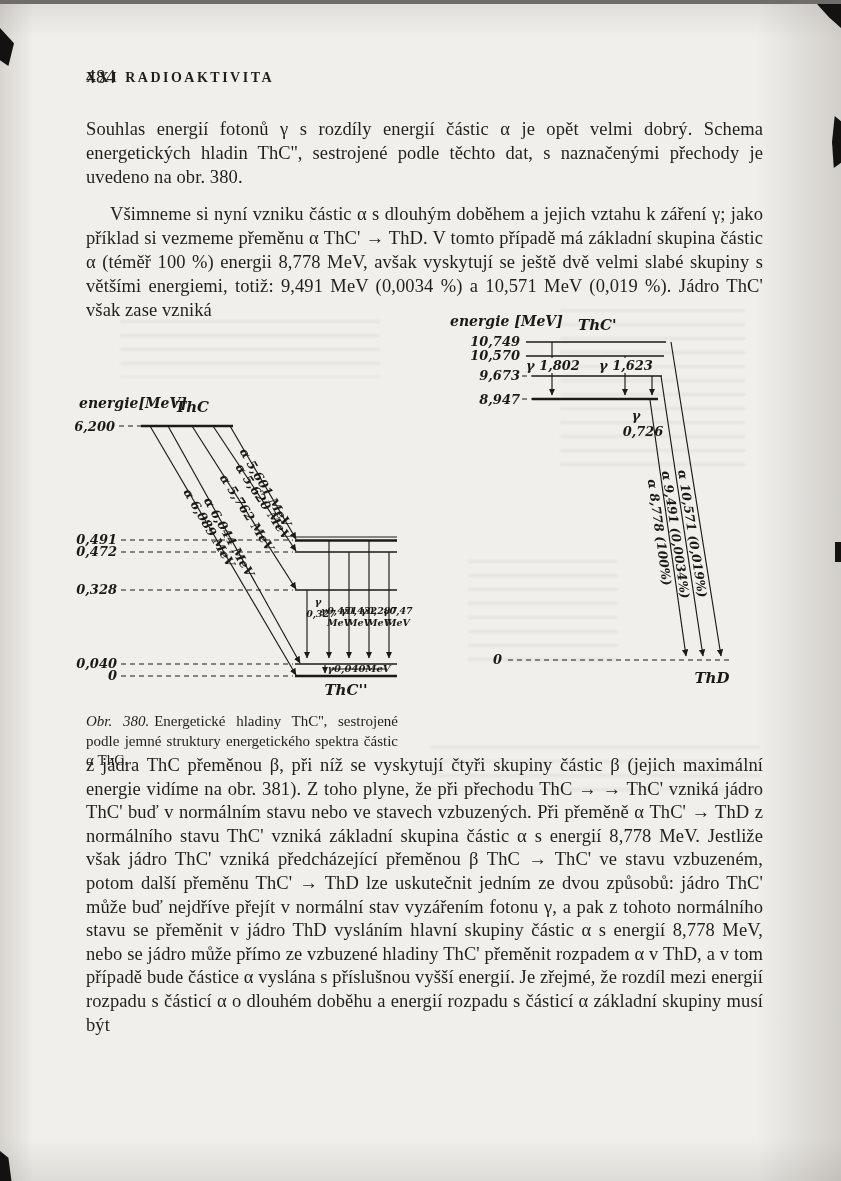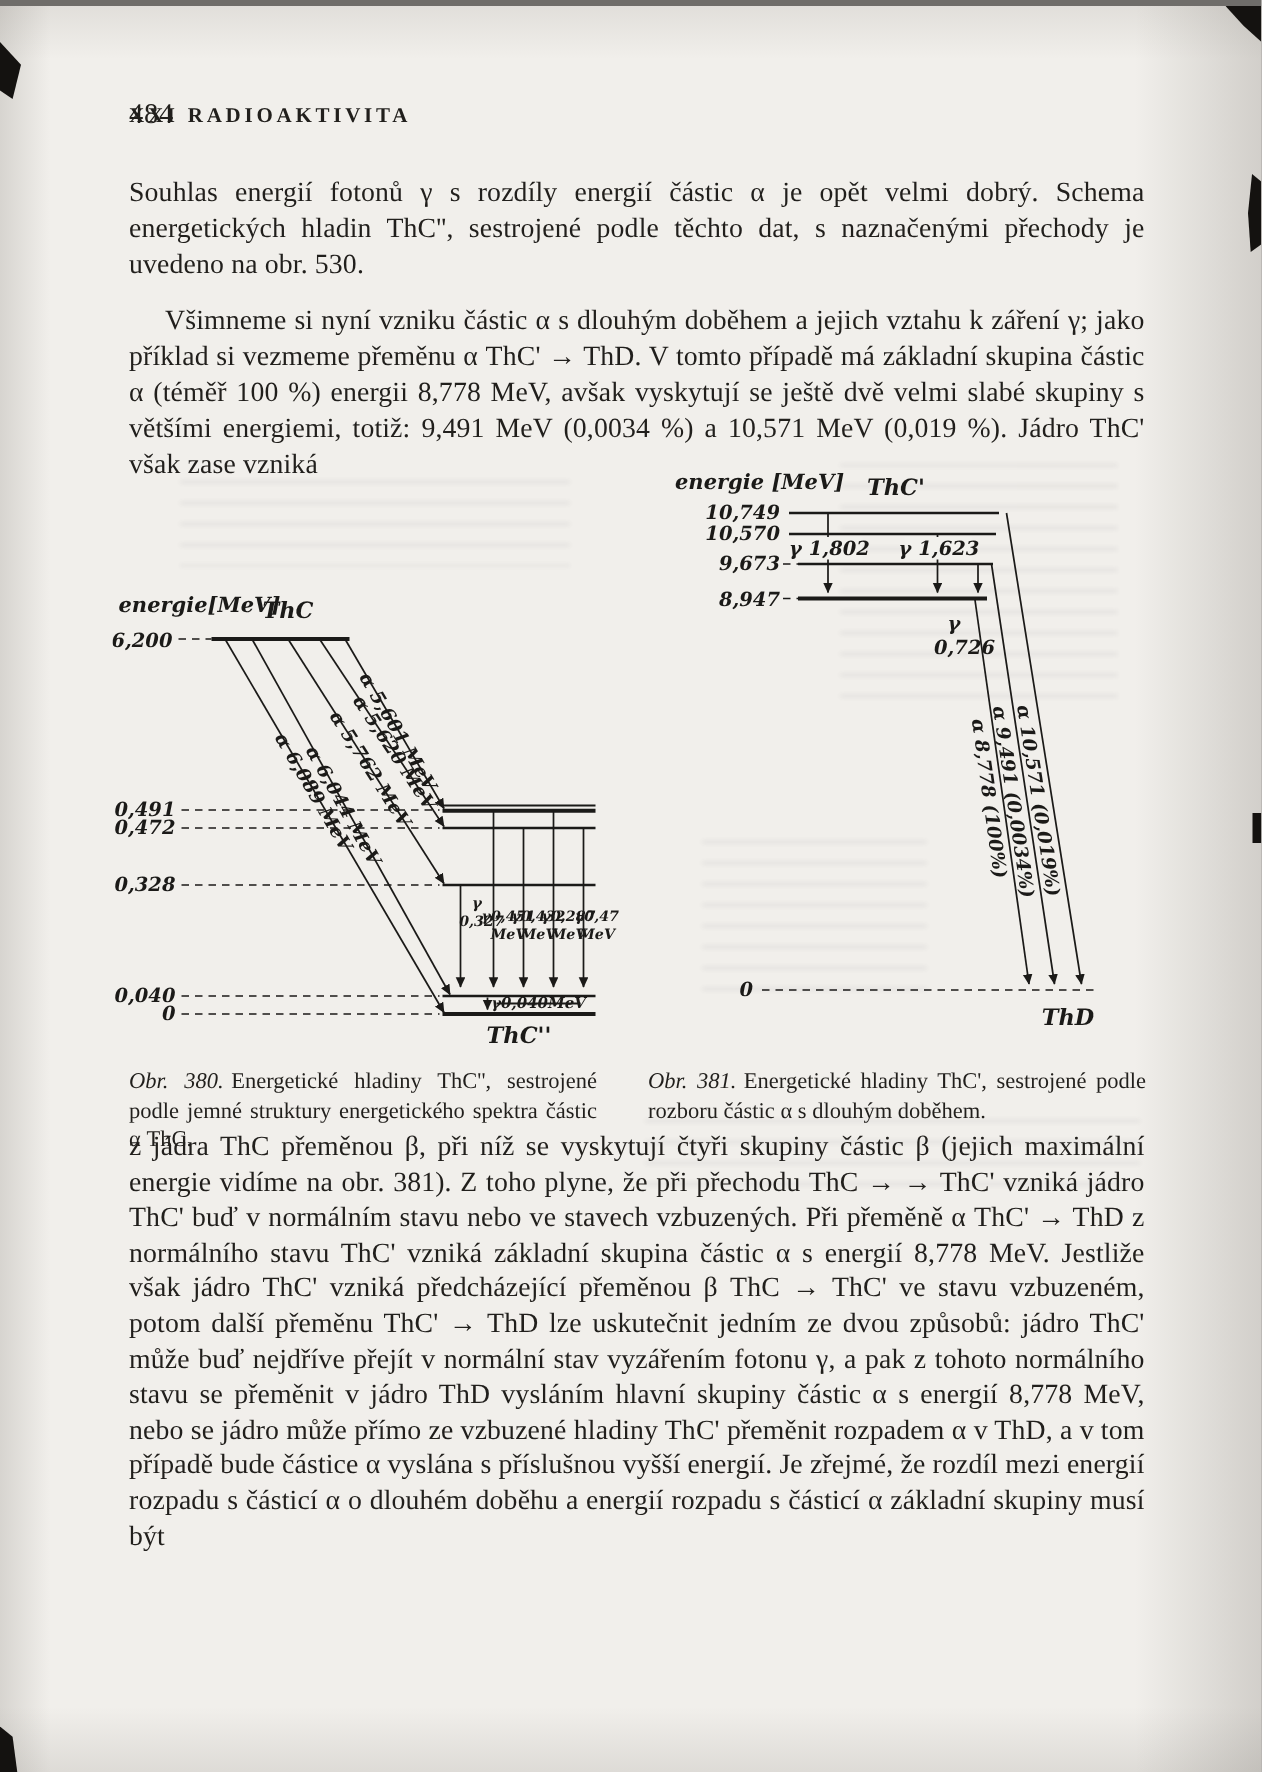--- a/index.html
+++ b/index.html
@@ -73,21 +73,21 @@
   <div class="ghost g1"></div>
   <div class="ghost g2"></div>
   <div class="ghost g3"></div>
   <div class="ghost g4"></div>
 
   <div class="header">
     <span class="pagenum">484</span>
     <span class="running-head">XXI RADIOAKTIVITA</span>
   </div>
 
-  <p class="body-text p1">Souhlas energií fotonů γ s rozdíly energií částic α je opět velmi dobrý. Schema energetických hladin ThC'', sestrojené podle těchto dat, s naznačenými přechody je uvedeno na obr. 530.</p>
+  <p class="body-text p1">Souhlas energií fotonů γ s rozdíly energií částic α je opět velmi dobrý. Schema energetických hladin ThC'', sestrojené podle těchto dat, s naznačenými přechody je uvedeno na obr. 380.</p>
   <p class="body-text p2">Všimneme si nyní vzniku částic α s dlouhým doběhem a jejich vztahu k záření γ; jako příklad si vezmeme přeměnu α ThC' → ThD. V tomto případě má základní skupina částic α (téměř 100 %) energii 8,778 MeV, avšak vyskytují se ještě dvě velmi slabé skupiny s většími energiemi, totiž: 9,491 MeV (0,0034 %) a 10,571 MeV (0,019 %). Jádro ThC' však zase vzniká</p>
 
   <svg class="fig fig381" width="350" height="395" viewBox="0 0 350 395" xmlns="http://www.w3.org/2000/svg">
     <text class="ax" x="10" y="22">energie [MeV]</text>
     <text class="nuc" x="138" y="26">ThC'</text>
 
     <g>
       <line class="lvl" x1="86" y1="38" x2="226" y2="38"></line>
       <line class="lvl" x1="86" y1="52" x2="224" y2="52"></line>
       <line class="dsh" x1="82" y1="72" x2="92" y2="72"></line>
@@ -204,21 +204,20 @@
     <text class="anum"><textPath href="#fbt2" startOffset="33%">α 6,044 MeV</textPath></text>
     <text class="anum"><textPath href="#fbt3" startOffset="34%">α 5,762 MeV</textPath></text>
     <text class="anum"><textPath href="#fbt4" startOffset="36%">α 5,620 MeV</textPath></text>
     <text class="anum"><textPath href="#fbt5" startOffset="26%">α 5,601 MeV</textPath></text>
 
     <text class="nuc" x="271" y="303" text-anchor="middle">ThC''</text>
   </svg>
 
   <div class="captions">
     <p class="caption cap380"><span class="obr">Obr. 380.</span><span>Energetické hladiny ThC'', sestrojené podle jemné struktury energetického spektra částic α ThC.</span></p>
-    <p class="caption cap381"><span class="obr">Obr. 381.</span><span>Energetické hladiny ThC', sestrojené podle rozboru částic α s dlouhým doběhem.</span></p>
   </div>
 
   <p class="body-text p3">z jádra ThC přeměnou β, při níž se vyskytují čtyři skupiny částic β (jejich maximální energie vidíme na obr. 381). Z toho plyne, že při přechodu ThC → → ThC' vzniká jádro ThC' buď v normálním stavu nebo ve stavech vzbuzených. Při přeměně α ThC' → ThD z normálního stavu ThC' vzniká základní skupina částic α s energií 8,778 MeV. Jestliže však jádro ThC' vzniká předcházející přeměnou β ThC → ThC' ve stavu vzbuzeném, potom další přeměnu ThC' → ThD lze uskutečnit jedním ze dvou způsobů: jádro ThC' může buď nejdříve přejít v normální stav vyzářením fotonu γ, a pak z tohoto normálního stavu se přeměnit v jádro ThD vysláním hlavní skupiny částic α s energií 8,778 MeV, nebo se jádro může přímo ze vzbuzené hladiny ThC' přeměnit rozpadem α v ThD, a v tom případě bude částice α vyslána s příslušnou vyšší energií. Je zřejmé, že rozdíl mezi energií rozpadu s částicí α o dlouhém doběhu a energií rozpadu s částicí α základní skupiny musí být</p>
 
   <div class="art art-tl"></div>
   <div class="art art-tr"></div>
   <div class="art art-r1"></div>
   <div class="art art-r2"></div>
   <div class="art art-bl"></div>
 

